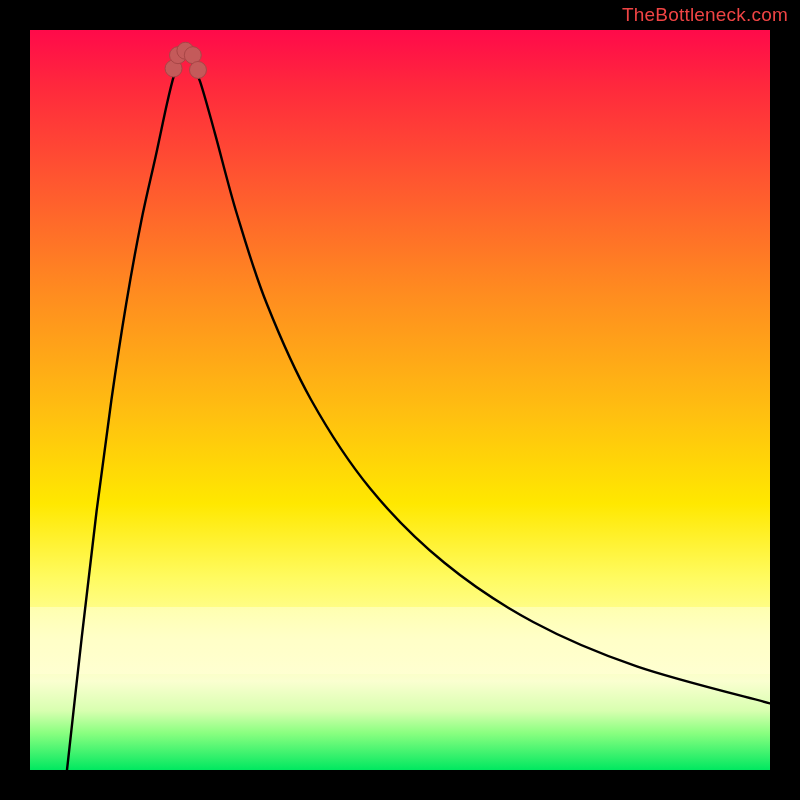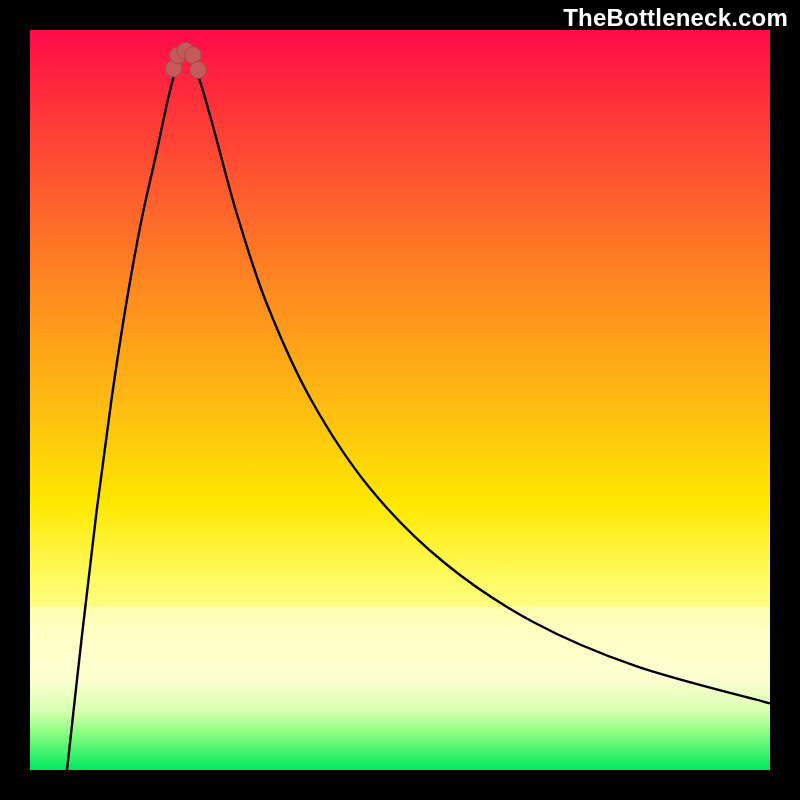--- a/index.html
+++ b/index.html
@@ -58,23 +58,23 @@
   }
   .curve-svg {
     position: absolute;
     left: 0; top: 0;
     width: 100%; height: 100%;
   }
   .watermark {
     position: absolute;
     top: 4px;
     right: 12px;
-    color: #ffffff;
-    font-size: 24px;
-    font-weight: 700;
+    color: #ef4444;
+    font-size: 19px;
+    font-weight: 400;
     letter-spacing: 0.2px;
     user-select: none;
   }
 </style>
 </head>
 <body>
 
 <div class="frame">
 
   <div class="watermark">TheBottleneck.com</div>

